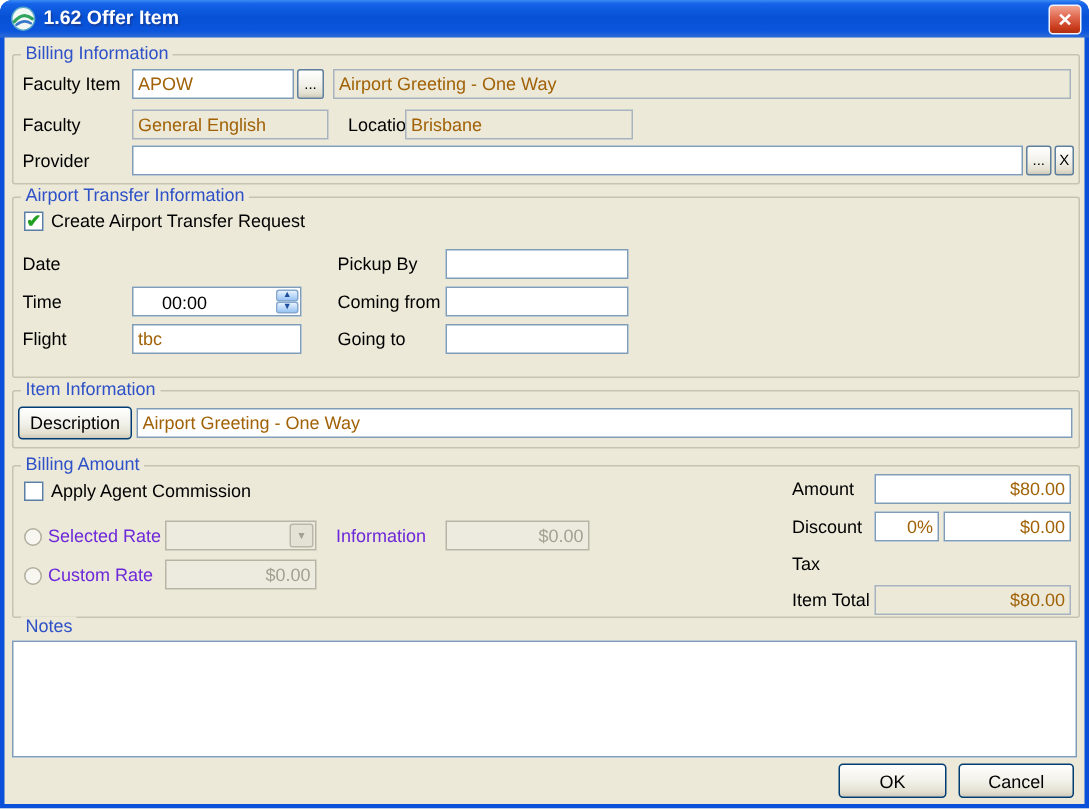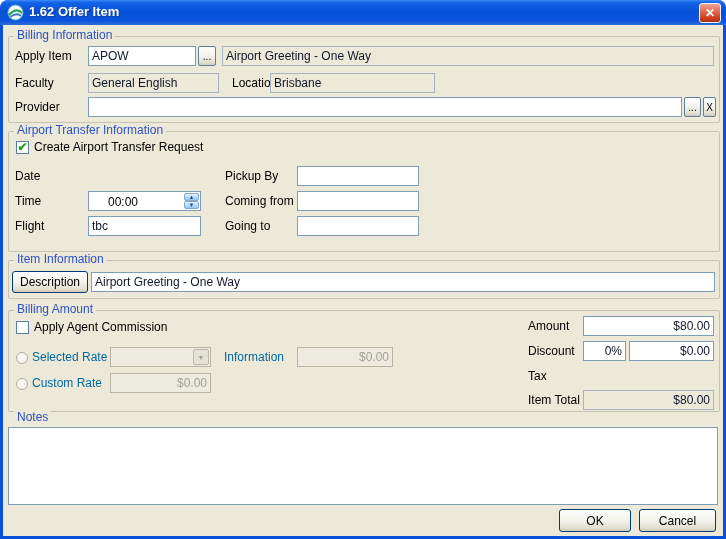--- a/index.html
+++ b/index.html
@@ -10,22 +10,22 @@
     border-radius:8px 8px 0 0;cursor:default;padding-left:47px;}
   .app-icon{position:absolute;left:7px;top:4px;width:17px;height:17px;}
   .title{position:absolute;left:29px;top:4px;color:#fff;font-size:13px;font-weight:bold;text-shadow:1px 1px 1px #163E9C;white-space:nowrap;}
   .close{position:absolute;right:5px;top:3px;width:22px;height:20px;border:1px solid #F0F4FB;border-radius:3px;
     background:linear-gradient(180deg,#F2A490 0%,#E06A51 40%,#C93C1D 80%,#B02E10 100%);
     color:#fff;font-size:12px;font-weight:bold;display:flex;align-items:center;justify-content:center;padding:0;cursor:pointer;}
   .client{position:absolute;left:3px;top:25px;right:3px;bottom:3px;background:#ECE9D8;}
   .group{position:absolute;border:1px solid #C6C3B0;border-radius:2px;}
   .glabel{position:absolute;font-size:12px;color:#2E51C8;background:#ECE9D8;padding:0 3px;line-height:13px;white-space:nowrap;}
   .lbl{position:absolute;font-size:12px;color:#000;line-height:13px;white-space:nowrap;}
-  .lbl.gray{color:#0369a1;}
-  .tb{position:absolute;border:1px solid #7F9DB9;background:#fff;font:12px "Liberation Sans",sans-serif;padding:1px 3px;color:#0f172a;outline:none;box-sizing:border-box;}
+  .lbl.gray{color:#6d28d9;}
+  .tb{position:absolute;border:1px solid #7F9DB9;background:#fff;font:12px "Liberation Sans",sans-serif;padding:1px 3px;color:#a16207;outline:none;box-sizing:border-box;}
   .tb.ro{background:#ECE9D8;border-color:#A7B4BF;}
   .tb.dis{background:#EDEBDF;border-color:#B8B5A4;color:#A3A192;}
   .tr{text-align:right;}
   .btn{position:absolute;border:1px solid #003C74;border-radius:3px;
     background:linear-gradient(180deg,#fff 0%,#F1F0E8 55%,#E3E0D0 85%,#CFC9B8 100%);
     font:12px "Liberation Sans",sans-serif;color:#000;display:flex;align-items:center;justify-content:center;padding:0;cursor:pointer;box-sizing:border-box;}
   .btn.sm{font-size:10px;border-color:#5E7F9E;border-radius:2px;}
   .cb{position:absolute;width:13px;height:13px;background:#fff;border:1px solid #5A7EA4;display:flex;align-items:center;justify-content:center;cursor:pointer;box-sizing:border-box;}
   .cb .check{color:#21A121;font-size:12px;font-weight:bold;line-height:1;margin-top:-2px;}
   .radio{position:absolute;width:12px;height:12px;border-radius:50%;background:#F7F6F1;border:1px solid #B0AE9F;box-sizing:border-box;}
@@ -58,29 +58,29 @@
     <button class="close">
       <span>✕</span>
     </button>
   </div>
 
   <div class="client">
 
     <div class="group" style="left:5px;top:11px;width:710px;height:85px"></div>
     <span class="glabel" style="left:11px;top:4px">Billing Information</span>
 
-    <span class="lbl" style="left:12px;top:25px">Apply Item</span>
+    <span class="lbl" style="left:12px;top:25px">Faculty Item</span>
     <input class="tb" style="left: 85px; top: 21px; width: 108px; height: 20px;" value="APOW">
     <button class="btn sm" style="left:195px;top:21px;width:18px;height:20px">...</button>
     <input class="tb ro" readonly="" style="left: 219px; top: 21px; width: 492px; height: 20px;" value="Airport Greeting - One Way">
 
     <span class="lbl" style="left:12px;top:52px">Faculty</span>
     <input class="tb ro" readonly="" style="left: 85px; top: 48px; width: 131px; height: 20px;" value="General English">
     <span class="lbl" style="left:229px;top:52px">Location</span>
-    <input class="tb ro" readonly="" style="left: 267px; top: 48px; width: 165px; height: 20px;" value="Brisbane">
+    <input class="tb ro" readonly="" style="left: 267px; top: 48px; width: 152px; height: 20px;" value="Brisbane">
 
     <span class="lbl" style="left:12px;top:76px">Provider</span>
     <input class="tb" style="left: 85px; top: 72px; width: 594px; height: 20px;" value="">
     <button class="btn sm" style="left:681px;top:72px;width:17px;height:20px">...</button>
     <button class="btn sm" style="left:700px;top:72px;width:13px;height:20px">X</button>
 
     <div class="group" style="left:5px;top:106px;width:710px;height:119px"></div>
     <span class="glabel" style="left:11px;top:99px">Airport Transfer Information</span>
 
     <div class="cb" style="left:13px;top:116px">

